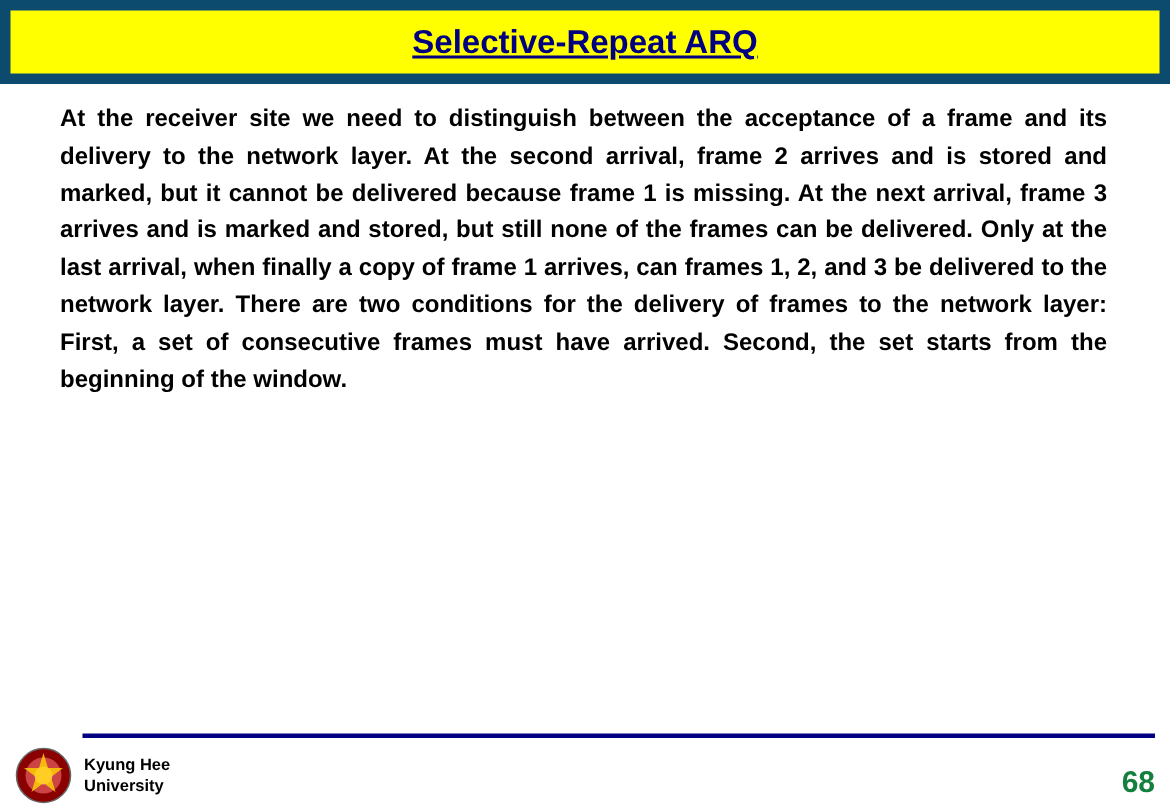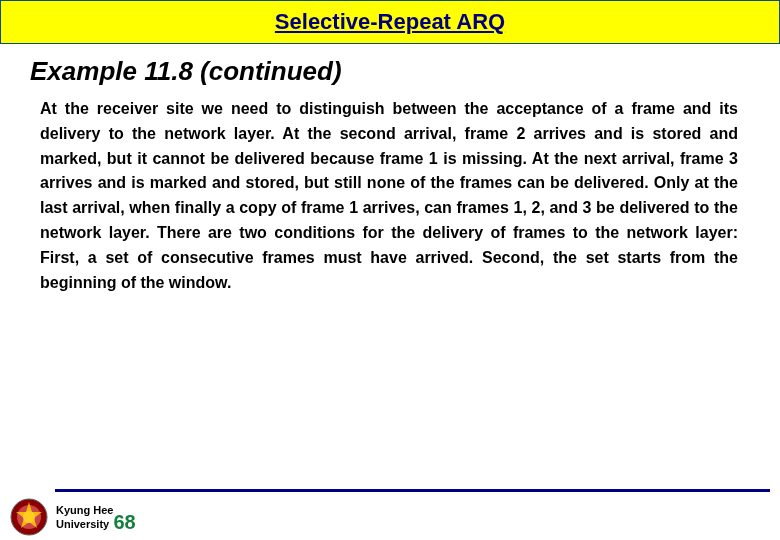--- a/index.html
+++ b/index.html
@@ -22,21 +22,21 @@
       background: #ffffff;
       position: relative;
       padding: 0;
     }
 
     .title-bar {
       background: #ffff00;
       text-align: center;
       padding: 8px 20px;
       margin-bottom: 12px;
-      border: 1px solid #0c4a6e;
+      border: 7px solid #0c4a6e;
     }
 
     .title-text {
       font-size: 22px;
       font-weight: bold;
       color: #000080;
       text-decoration: underline;
       font-family: Arial, sans-serif;
     }
 
@@ -64,20 +64,21 @@
       margin-right: 12px;
     }
 
     .footer {
       position: absolute;
       bottom: 0;
       left: 0;
       right: 0;
       display: flex;
       align-items: flex-end;
+      justify-content: space-between;
       padding: 4px 10px 4px 10px;
     }
 
     .footer-left {
       display: flex;
       align-items: center;
       gap: 8px;
     }
 
     .university-logo {
@@ -114,21 +115,20 @@
 <body>
 
 <div class="slide-container">
 
   <div class="title-bar">
     <span class="title-text">Selective-Repeat ARQ</span>
   </div>
 
   <div class="content-area">
 
-    <div class="example-heading">Example 11.8 (continued)</div>
 
     <div class="body-text">At the receiver site we need to distinguish between the acceptance of a frame and its delivery to the network layer. At the second arrival, frame 2 arrives and is stored and marked, but it cannot be delivered because frame 1 is missing. At the next arrival, frame 3 arrives and is marked and stored, but still none of the frames can be delivered. Only at the last arrival, when finally a copy of frame 1 arrives, can frames 1, 2, and 3 be delivered to the network layer. There are two conditions for the delivery of frames to the network layer: First, a set of consecutive frames must have arrived. Second, the set starts from the beginning of the window.</div>
 
   </div>
 
   <div class="footer-line"></div>
 
   <div class="footer">
     <div class="footer-left">
 

